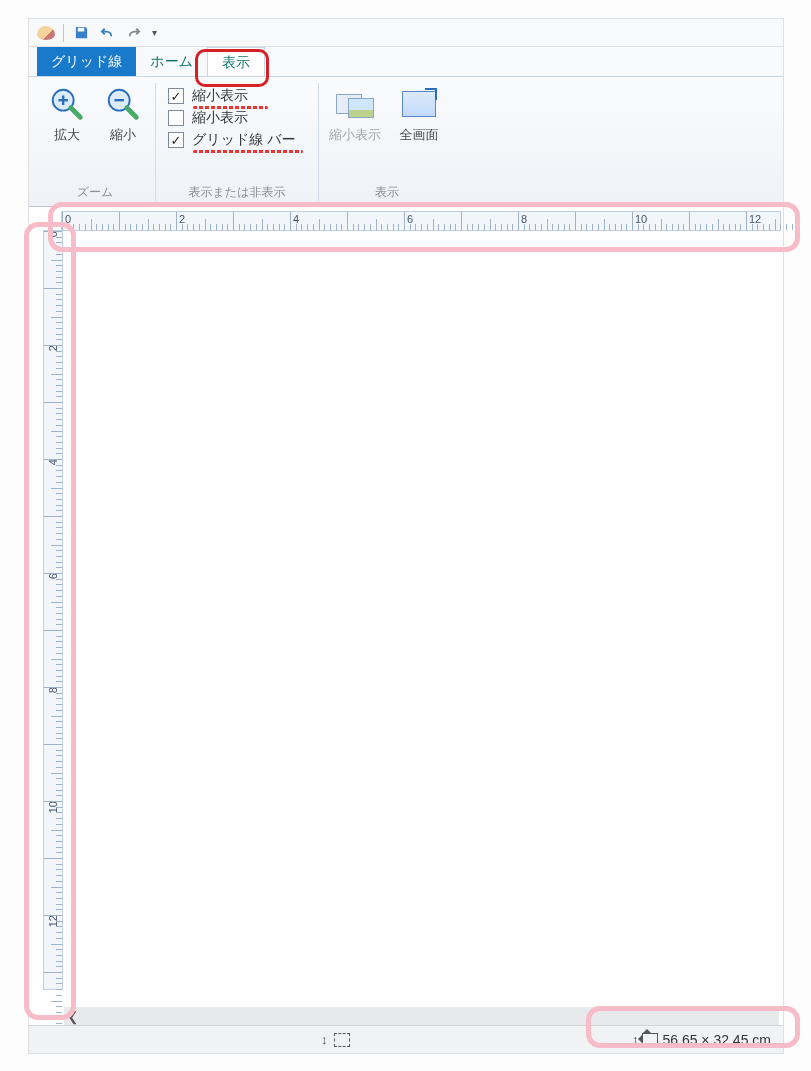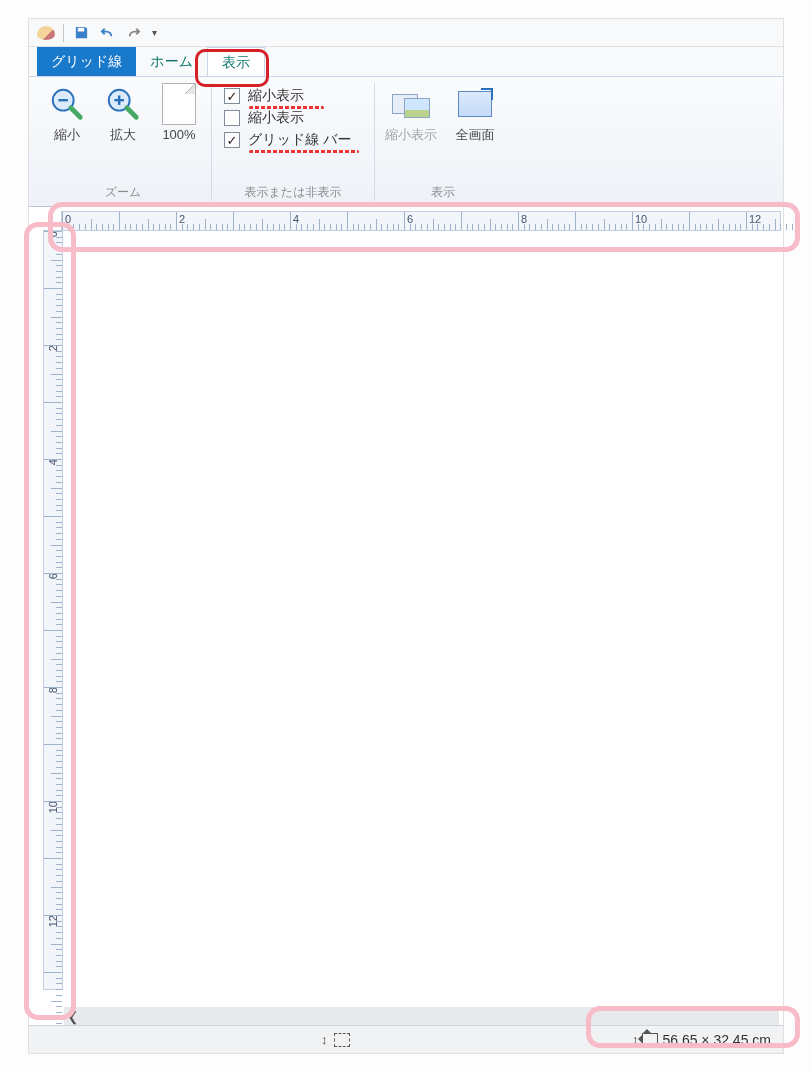--- a/index.html
+++ b/index.html
@@ -291,41 +291,35 @@
 
   <div class="ribbon">
 
     <div class="group">
       <div class="controls">
         <div class="bigbtn">
           <div class="ic">
             <svg viewBox="0 0 40 40">
               <circle cx="16" cy="16" r="11" fill="#dcebfb" stroke="#2a6fb9" stroke-width="2"></circle>
               <line x1="24" y1="24" x2="34" y2="34" stroke="#4a6" stroke-width="5" stroke-linecap="round"></line>
-              <line x1="11" y1="16" x2="21" y2="16" stroke="#2a6fb9" stroke-width="2.5"></line>
-            </svg>
-          </div>
-          <div class="lbl">縮小</div>
-        </div>
-        <div class="bigbtn">
-          <div class="ic">
-            <svg viewBox="0 0 40 40">
-              <circle cx="16" cy="16" r="11" fill="#dcebfb" stroke="#2a6fb9" stroke-width="2"></circle>
-              <line x1="24" y1="24" x2="34" y2="34" stroke="#4a6" stroke-width="5" stroke-linecap="round"></line>
               <line x1="16" y1="11" x2="16" y2="21" stroke="#2a6fb9" stroke-width="2.5"></line>
               <line x1="11" y1="16" x2="21" y2="16" stroke="#2a6fb9" stroke-width="2.5"></line>
             </svg>
           </div>
           <div class="lbl">拡大</div>
         </div>
         <div class="bigbtn">
           <div class="ic">
-              <div class="docicon"></div>
-            </div>
-          <div class="lbl">100%</div>
+            <svg viewBox="0 0 40 40">
+              <circle cx="16" cy="16" r="11" fill="#dcebfb" stroke="#2a6fb9" stroke-width="2"></circle>
+              <line x1="24" y1="24" x2="34" y2="34" stroke="#4a6" stroke-width="5" stroke-linecap="round"></line>
+              <line x1="11" y1="16" x2="21" y2="16" stroke="#2a6fb9" stroke-width="2.5"></line>
+            </svg>
+          </div>
+          <div class="lbl">縮小</div>
         </div>
       </div>
       <div class="group-label">ズーム</div>
     </div>
 
     <div class="group">
       <div class="check-group controls">
         <div class="chkrow">
           <div class="chk">✓</div>
           <span class="txt">縮小表示</span>

